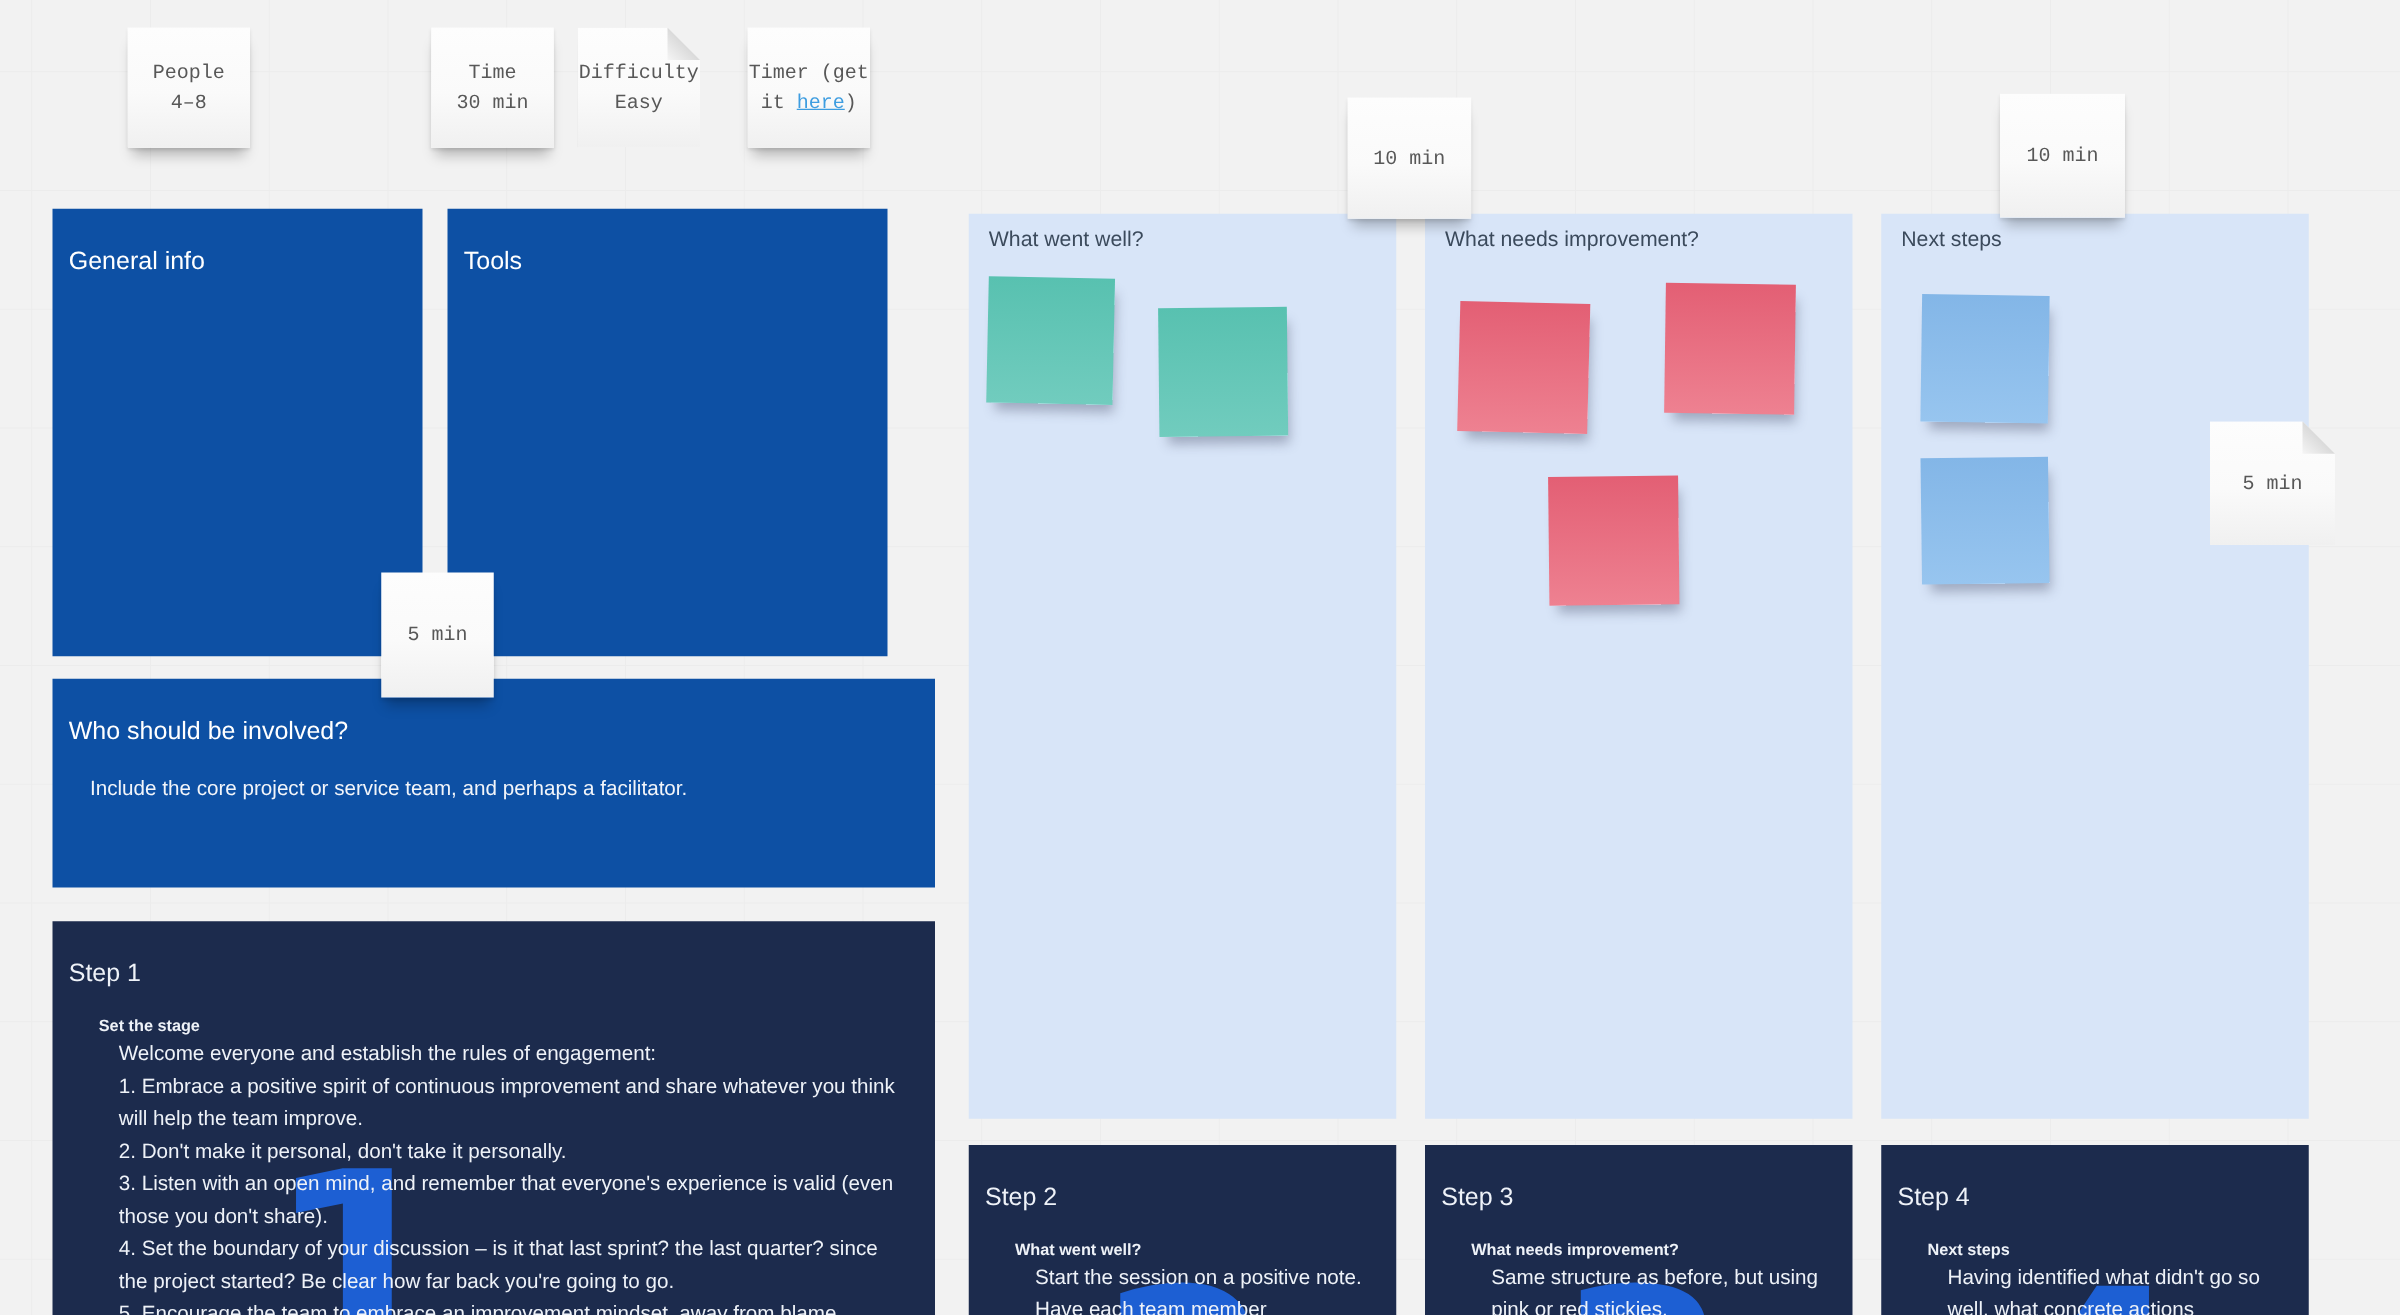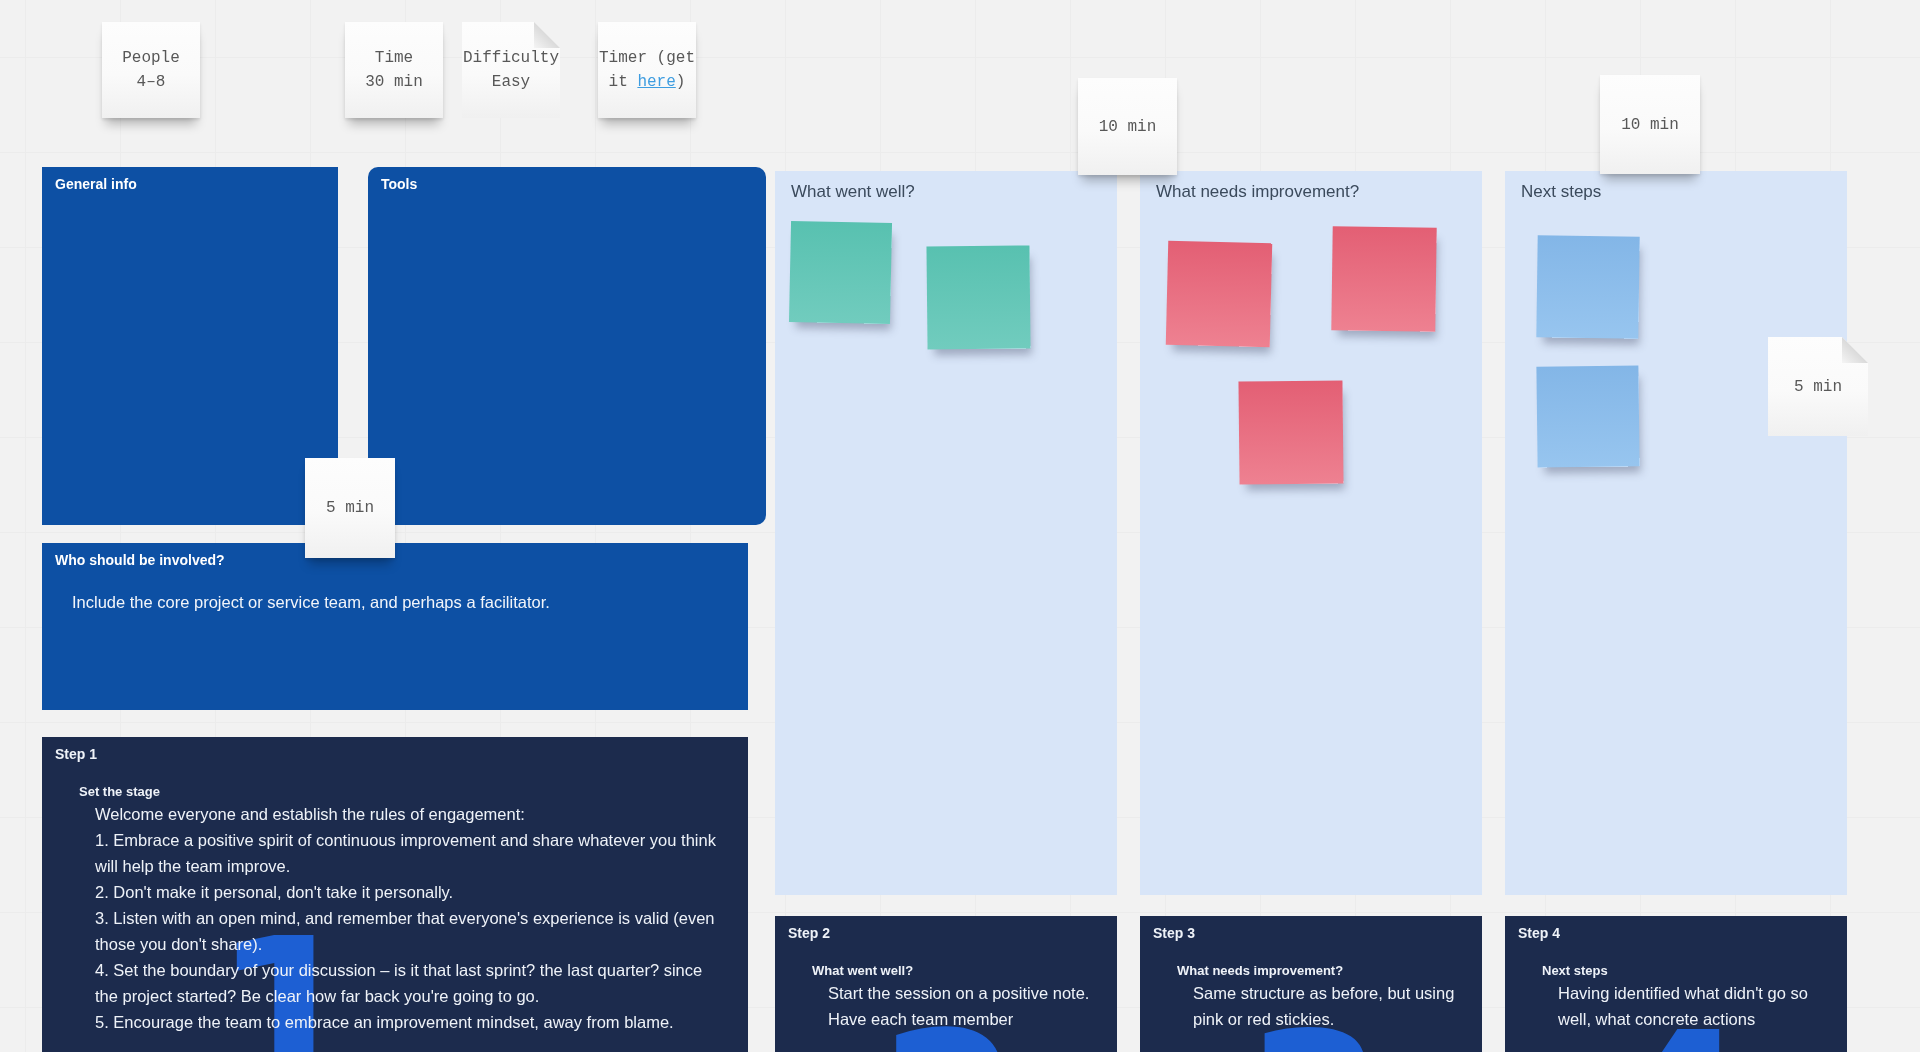--- a/index.html
+++ b/index.html
@@ -10,21 +10,21 @@
     background-image:
       linear-gradient(#ececec 1px, transparent 1px),
       linear-gradient(90deg, #ececec 1px, transparent 1px);
     background-size:95px 95px;
     background-position:25px 57px;
   }
 
   
   .bpanel{ position:absolute; background:#0d50a4; color:#fff; z-index:1; }
   .npanel{ position:absolute; background:#1c2b4d; color:#eef2f8; z-index:1; overflow:hidden; }
-  .panel-title{ position:relative; z-index:2; font-size:14px; padding:9px 14px 0 13px;font-weight:bold; }
+  .panel-title{ position:relative; z-index:2; font-size:20px; padding:31px 14px 0 13px; }
   .who-body{ position:relative; z-index:2; font-size:16.5px; line-height:24px; margin:22px 26px 0 30px; color:#f2f5fa; }
   .step-heading{ position:relative; z-index:2; font-size:13px; font-weight:bold; margin:22px 22px 0 37px; }
   .step-body{ position:relative; z-index:2; font-size:16.5px; line-height:26px; margin:2px 14px 0 53px; white-space:pre-line; }
   .watermark{ position:absolute; z-index:0; font-weight:700; color:#1d5fd3; line-height:1; font-family:"DejaVu Sans", sans-serif; }
   .wm-1{ font-size:220px; left:170px; top:172px; }
   .wm-s{ font-size:200px; left:105px; top:90px; }
 
   
   .column{ position:absolute; top:171px; height:724px; width:342px; background:#d8e5f8; z-index:1; }
   .col-title{ font-size:17px; color:#3b4a5c; padding:11px 16px 0 16px; }
@@ -67,21 +67,21 @@
   <div class="sticky s-white" style="left:598px; top:22px; width:98px; height:96px;">
     <div>
       <span>Timer (get</span><br><span>it </span><a class="timer-link">here</a><span>)</span>
     </div>
   </div>
 
   <div class="bpanel" style="left:42px; top:167px; width:296px; height:358px;">
     <div class="panel-title">General info</div>
   </div>
 
-  <div class="bpanel" style="left:368px; top:167px; width:398px; height:358px;border-radius:10px;">
+  <div class="bpanel" style="left:358px; top:167px; width:352px; height:358px;">
     <div class="panel-title">Tools</div>
   </div>
 
   <div class="bpanel" style="left:42px; top:543px; width:706px; height:167px;">
     <div class="panel-title">Who should be involved?</div>
     <div class="who-body">Include the core project or service team, and perhaps a facilitator.</div>
   </div>
 
   <div class="npanel" style="left:42px; top:737px; width:706px; height:345px;">
     <div class="watermark wm-1">1</div>

